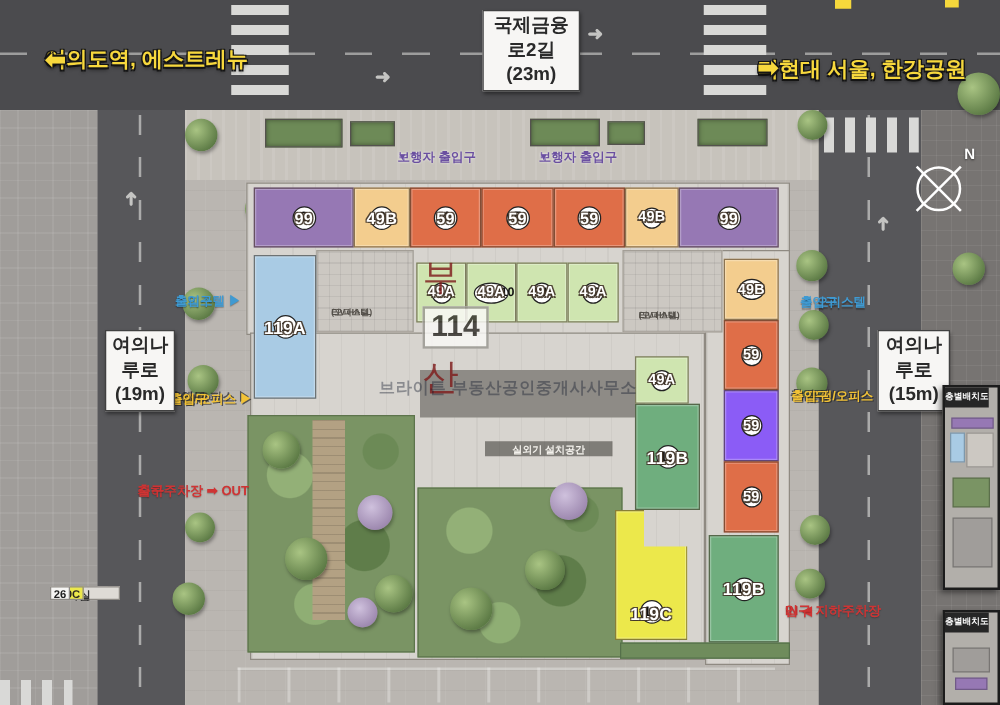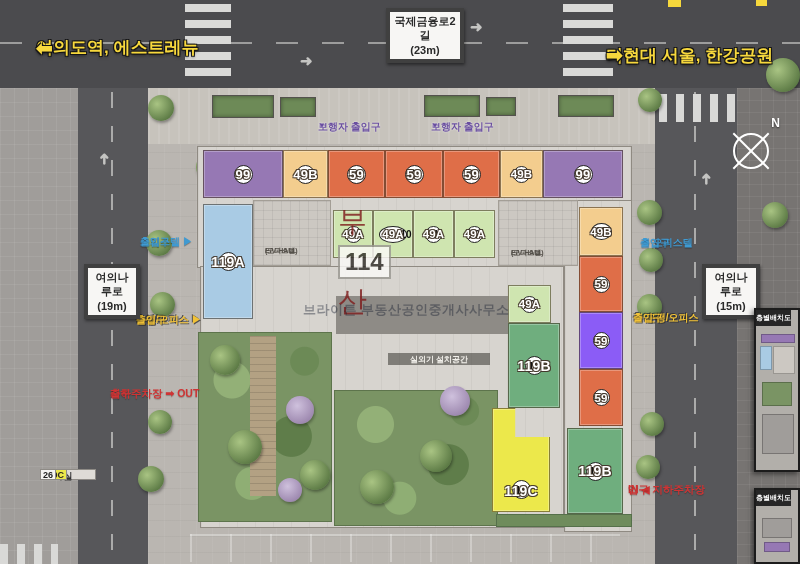--- a/index.html
+++ b/index.html
@@ -57,22 +57,22 @@
     border:1.5px solid #222;display:flex;align-items:center;justify-content:center;
     font-weight:bold;font-size:11px;color:#111;}
   .unit .typ{position:static;font-weight:bold;font-size:13px;color:#fff;letter-spacing:.2px;
     text-shadow:-1px -1px 0 rgba(66,54,42,.9),1px -1px 0 rgba(66,54,42,.9),
                 -1px 1px 0 rgba(66,54,42,.9),1px 1px 0 rgba(66,54,42,.9);}
   
   .dir{display:flex;align-items:center;gap:6px;font-weight:bold;font-size:17px;color:#f7d83d;
     text-shadow:-1px -1px 0 #151515,1px -1px 0 #151515,-1px 1px 0 #151515,1px 1px 0 #151515,0 2px 3px rgba(0,0,0,.5);
     white-space:nowrap;}
   .dir .arr{position:static;font-size:20px;}
-  .roadbox{background:#f7f6f4;border:4px solid #404040;box-shadow:1px 2px 3px rgba(0,0,0,.45);
-    text-align:center;font-weight:bold;color:#2a2a2a;padding:2px 4px;font-size:11px;line-height:1.3;}
+  .roadbox{background:#f7f6f4;border:1px solid #404040;box-shadow:1px 2px 3px rgba(0,0,0,.45);
+    text-align:center;font-weight:bold;color:#2a2a2a;padding:2px 4px;font-size:15px;line-height:1.3;}
   .ent{font-weight:bold;text-align:center;line-height:1.25;white-space:nowrap;}
   .ent span{position:static;display:block;}
   .ent.purple{color:#6a4fa0;font-size:10px;text-shadow:0 0 2px rgba(255,255,255,.8);}
   .ent.blue{color:#3f9ad2;font-size:10px;text-shadow:0 1px 1px rgba(0,0,0,.35);}
   .ent.yellow{color:#f2c236;font-size:10px;
     text-shadow:-1px -1px 0 rgba(40,40,40,.7),1px 1px 0 rgba(40,40,40,.7);}
   .ent.red{color:#cf3434;font-size:10.5px;text-shadow:0 1px 1px rgba(0,0,0,.25);}
   .evlabel{font-size:7px;color:#55514b;text-align:center;line-height:1.25;font-weight:bold;}
   .evlabel span{position:static;display:block;}
   .roofbar{background:rgba(40,38,34,.78);color:#f3f1ec;font-size:9px;font-weight:bold;

